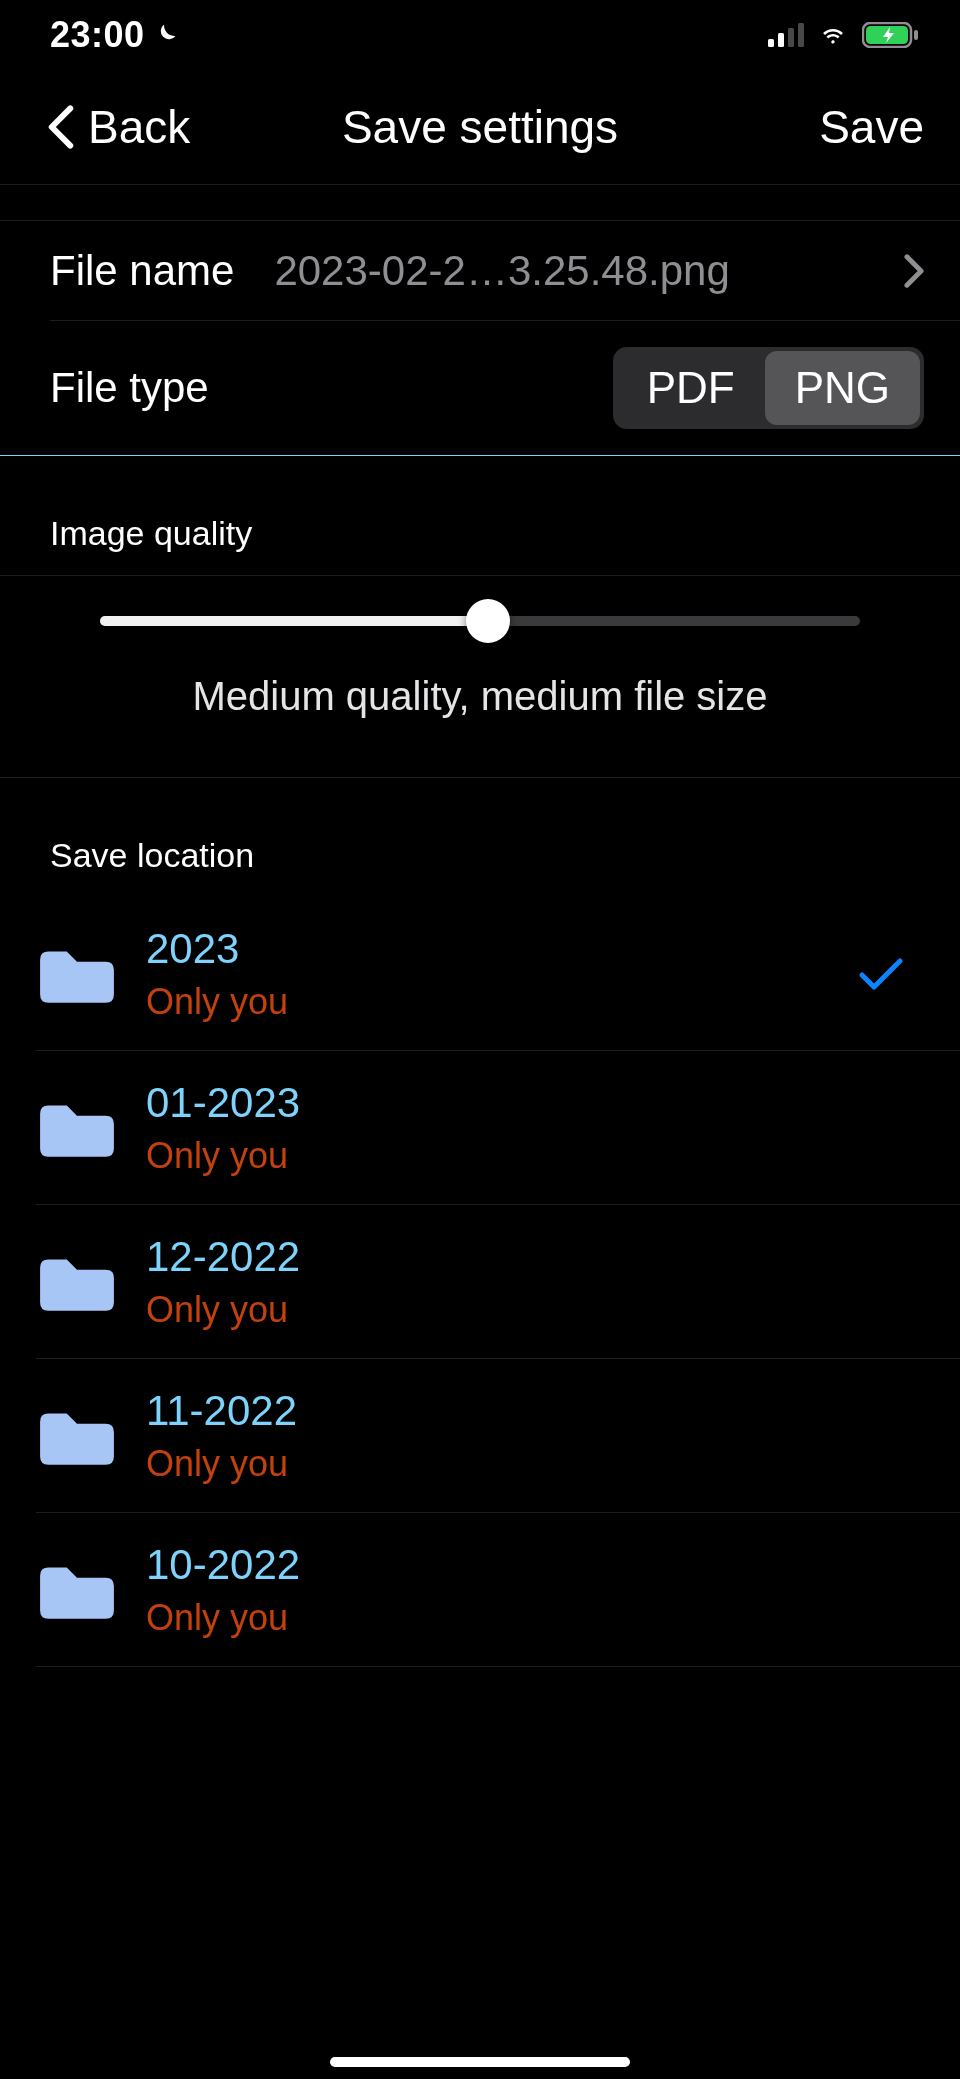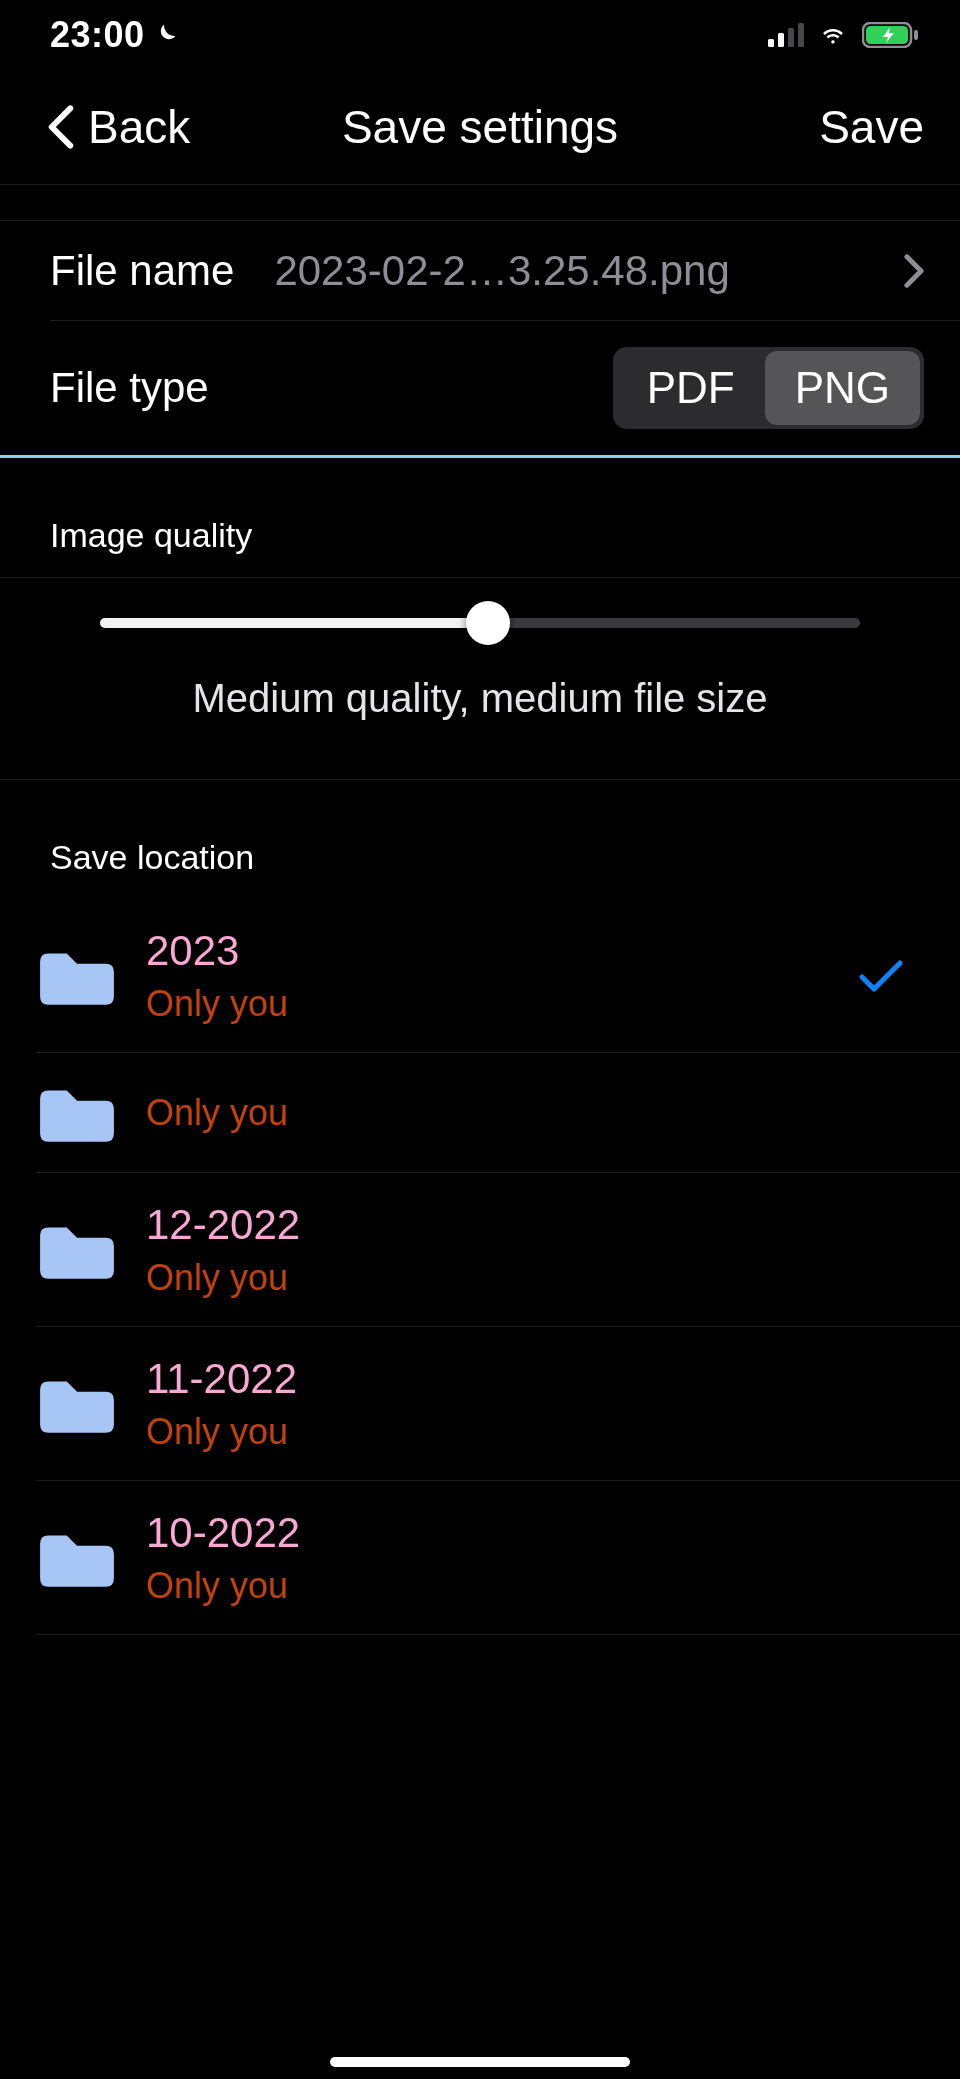--- a/index.html
+++ b/index.html
@@ -59,21 +59,21 @@
     }
 
     
     .spacer-small { height: 36px; border-bottom: 1px solid #1c1c1e; }
     .row {
       display: flex;
       align-items: center;
       padding: 26px 36px 26px 50px;
       min-height: 98px;
     }
-    .row-divider { border-bottom: 3px solid #7dd3fc; }
+    .row-divider { border-bottom: 1px solid #7dd3fc; }
     .row-inset-divider::after {
       content: "";
       position: absolute;
       left: 50px; right: 0;
       bottom: 0;
       border-bottom: 1px solid #1c1c1e;
     }
     .row-rel { position: relative; }
     .row-label {
       font-size: 42px;
@@ -163,21 +163,21 @@
     }
     .folder-row::after {
       content: "";
       position: absolute;
       left: 36px; right: 0;
       bottom: 0;
       border-bottom: 1px solid #1c1c1e;
     }
     .folder-icon-cell { flex: 0 0 90px; display:flex; align-items:center; }
     .folder-text { flex: 1; margin-left: 20px; }
-    .folder-name { font-size: 42px; color: #f9a8d4; margin-bottom: 8px; }
+    .folder-name { font-size: 42px; color: #7dd3fc; margin-bottom: 8px; }
     .folder-sub  { font-size: 36px; color: #c2410c; }
     .folder-check-cell { flex: 0 0 auto; margin-right: 20px; }
 
     
     .home-indicator {
       position: absolute;
       bottom: 12px;
       left: 50%;
       transform: translateX(-50%);
       width: 300px;
@@ -288,20 +288,21 @@
         </svg>
       </div>
     </div>
     <div class="folder-row">
       <div class="folder-icon-cell">
         <svg class="svg-icon" width="82" height="64" viewBox="0 0 80 60">
           <path d="M4 16 Q4 8 12 8 H30 L40 18 H68 Q76 18 76 26 V50 Q76 58 68 58 H12 Q4 58 4 50 Z" fill="#a7c5f5"></path>
         </svg>
       </div>
       <div class="folder-text">
+        <div class="folder-name">01-2023</div>
         <div class="folder-sub">Only you</div>
       </div>
     </div>
     <div class="folder-row">
       <div class="folder-icon-cell">
         <svg class="svg-icon" width="82" height="64" viewBox="0 0 80 60">
           <path d="M4 16 Q4 8 12 8 H30 L40 18 H68 Q76 18 76 26 V50 Q76 58 68 58 H12 Q4 58 4 50 Z" fill="#a7c5f5"></path>
         </svg>
       </div>
       <div class="folder-text">

